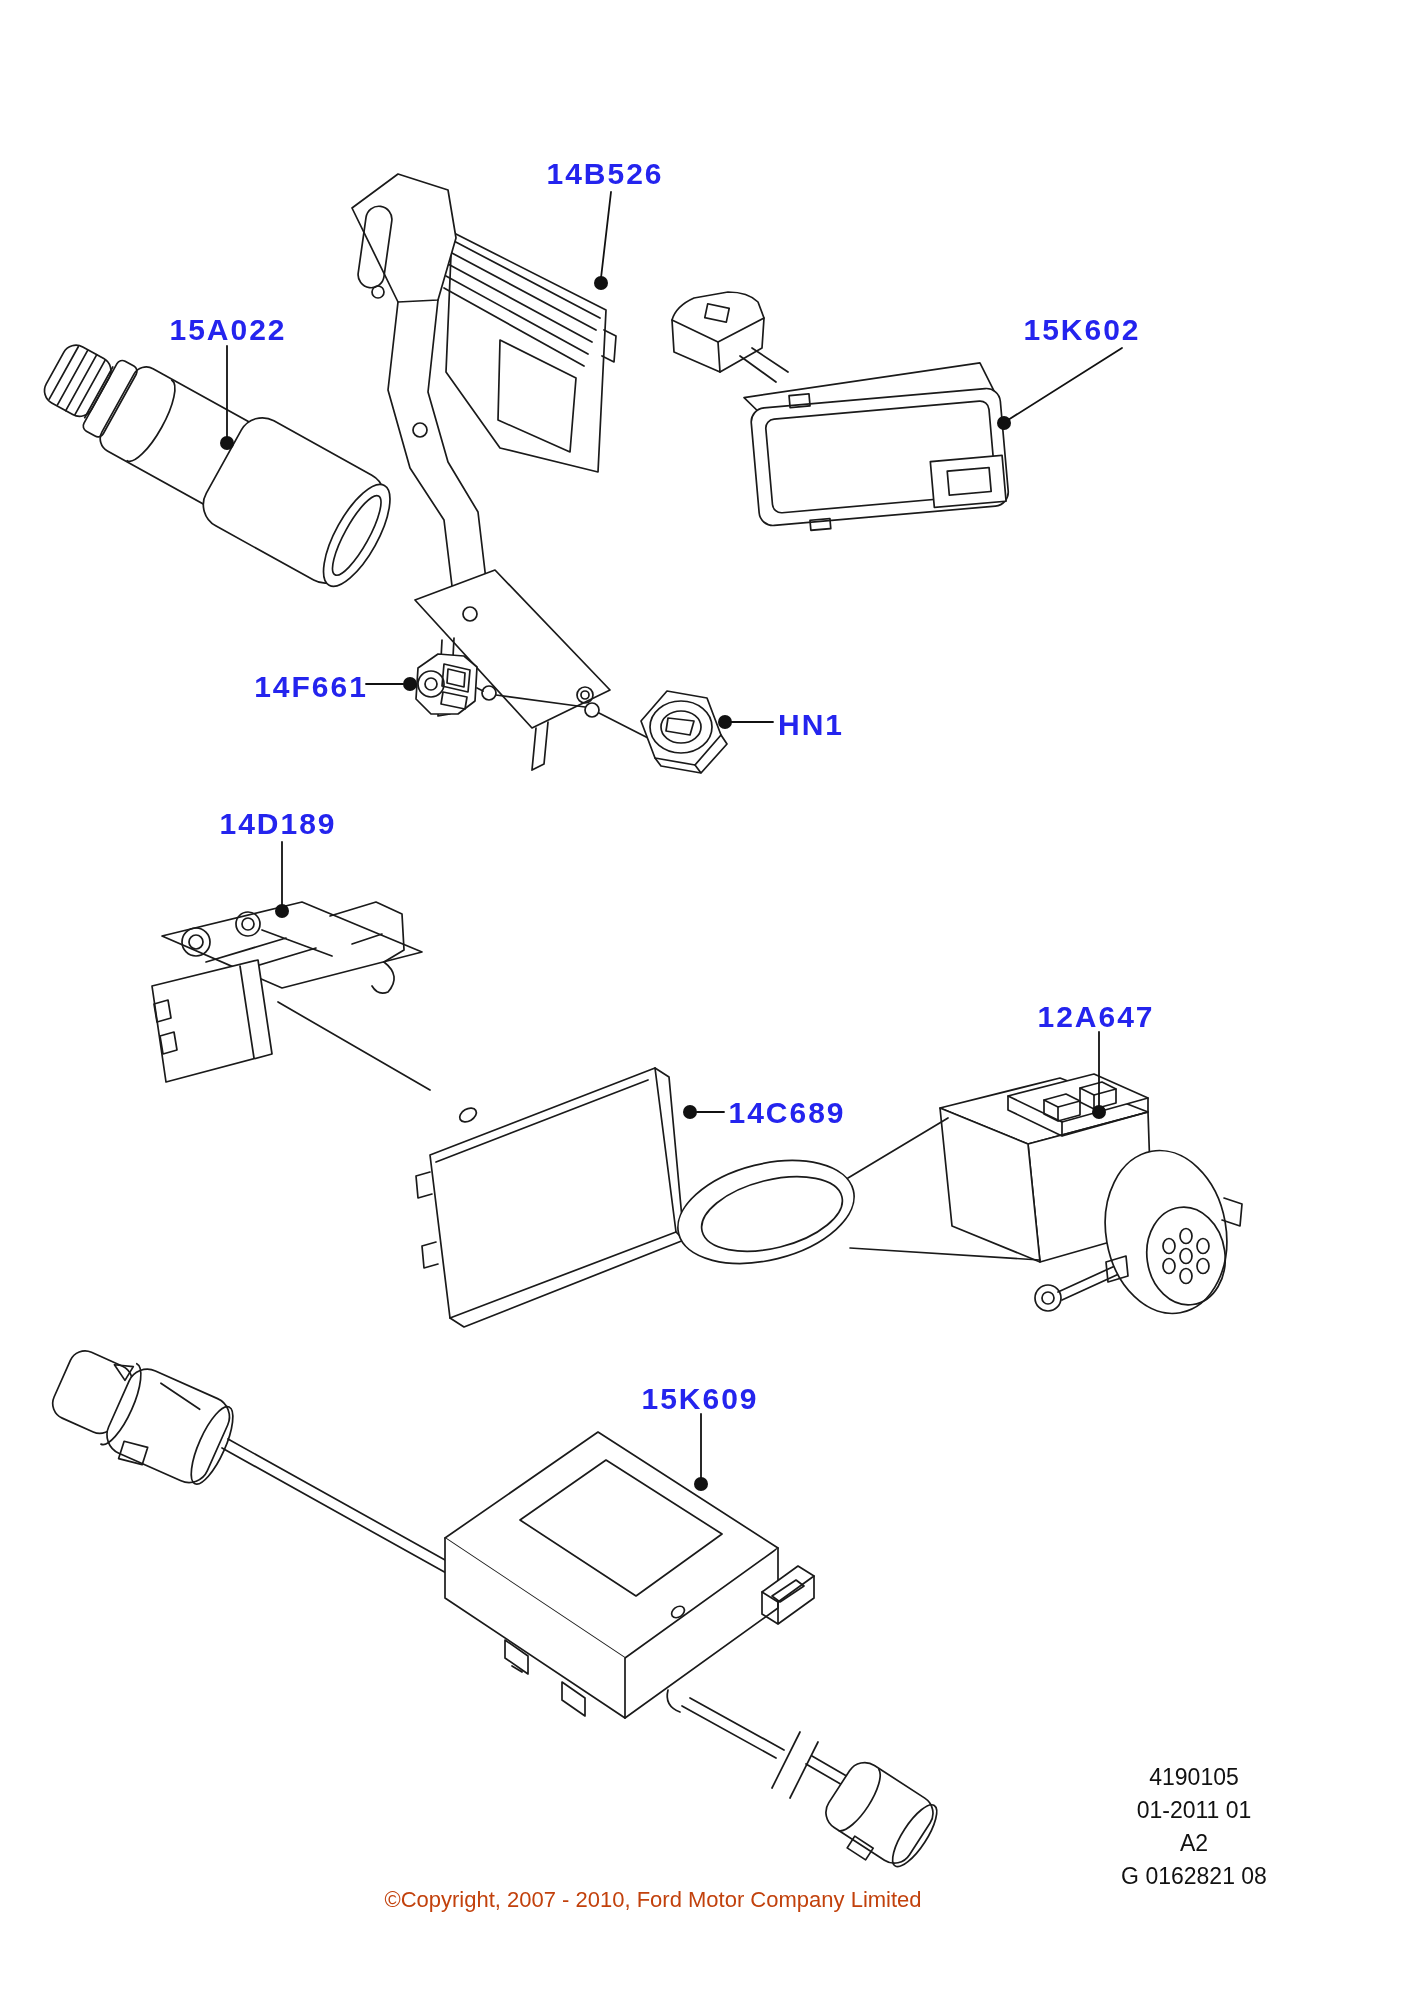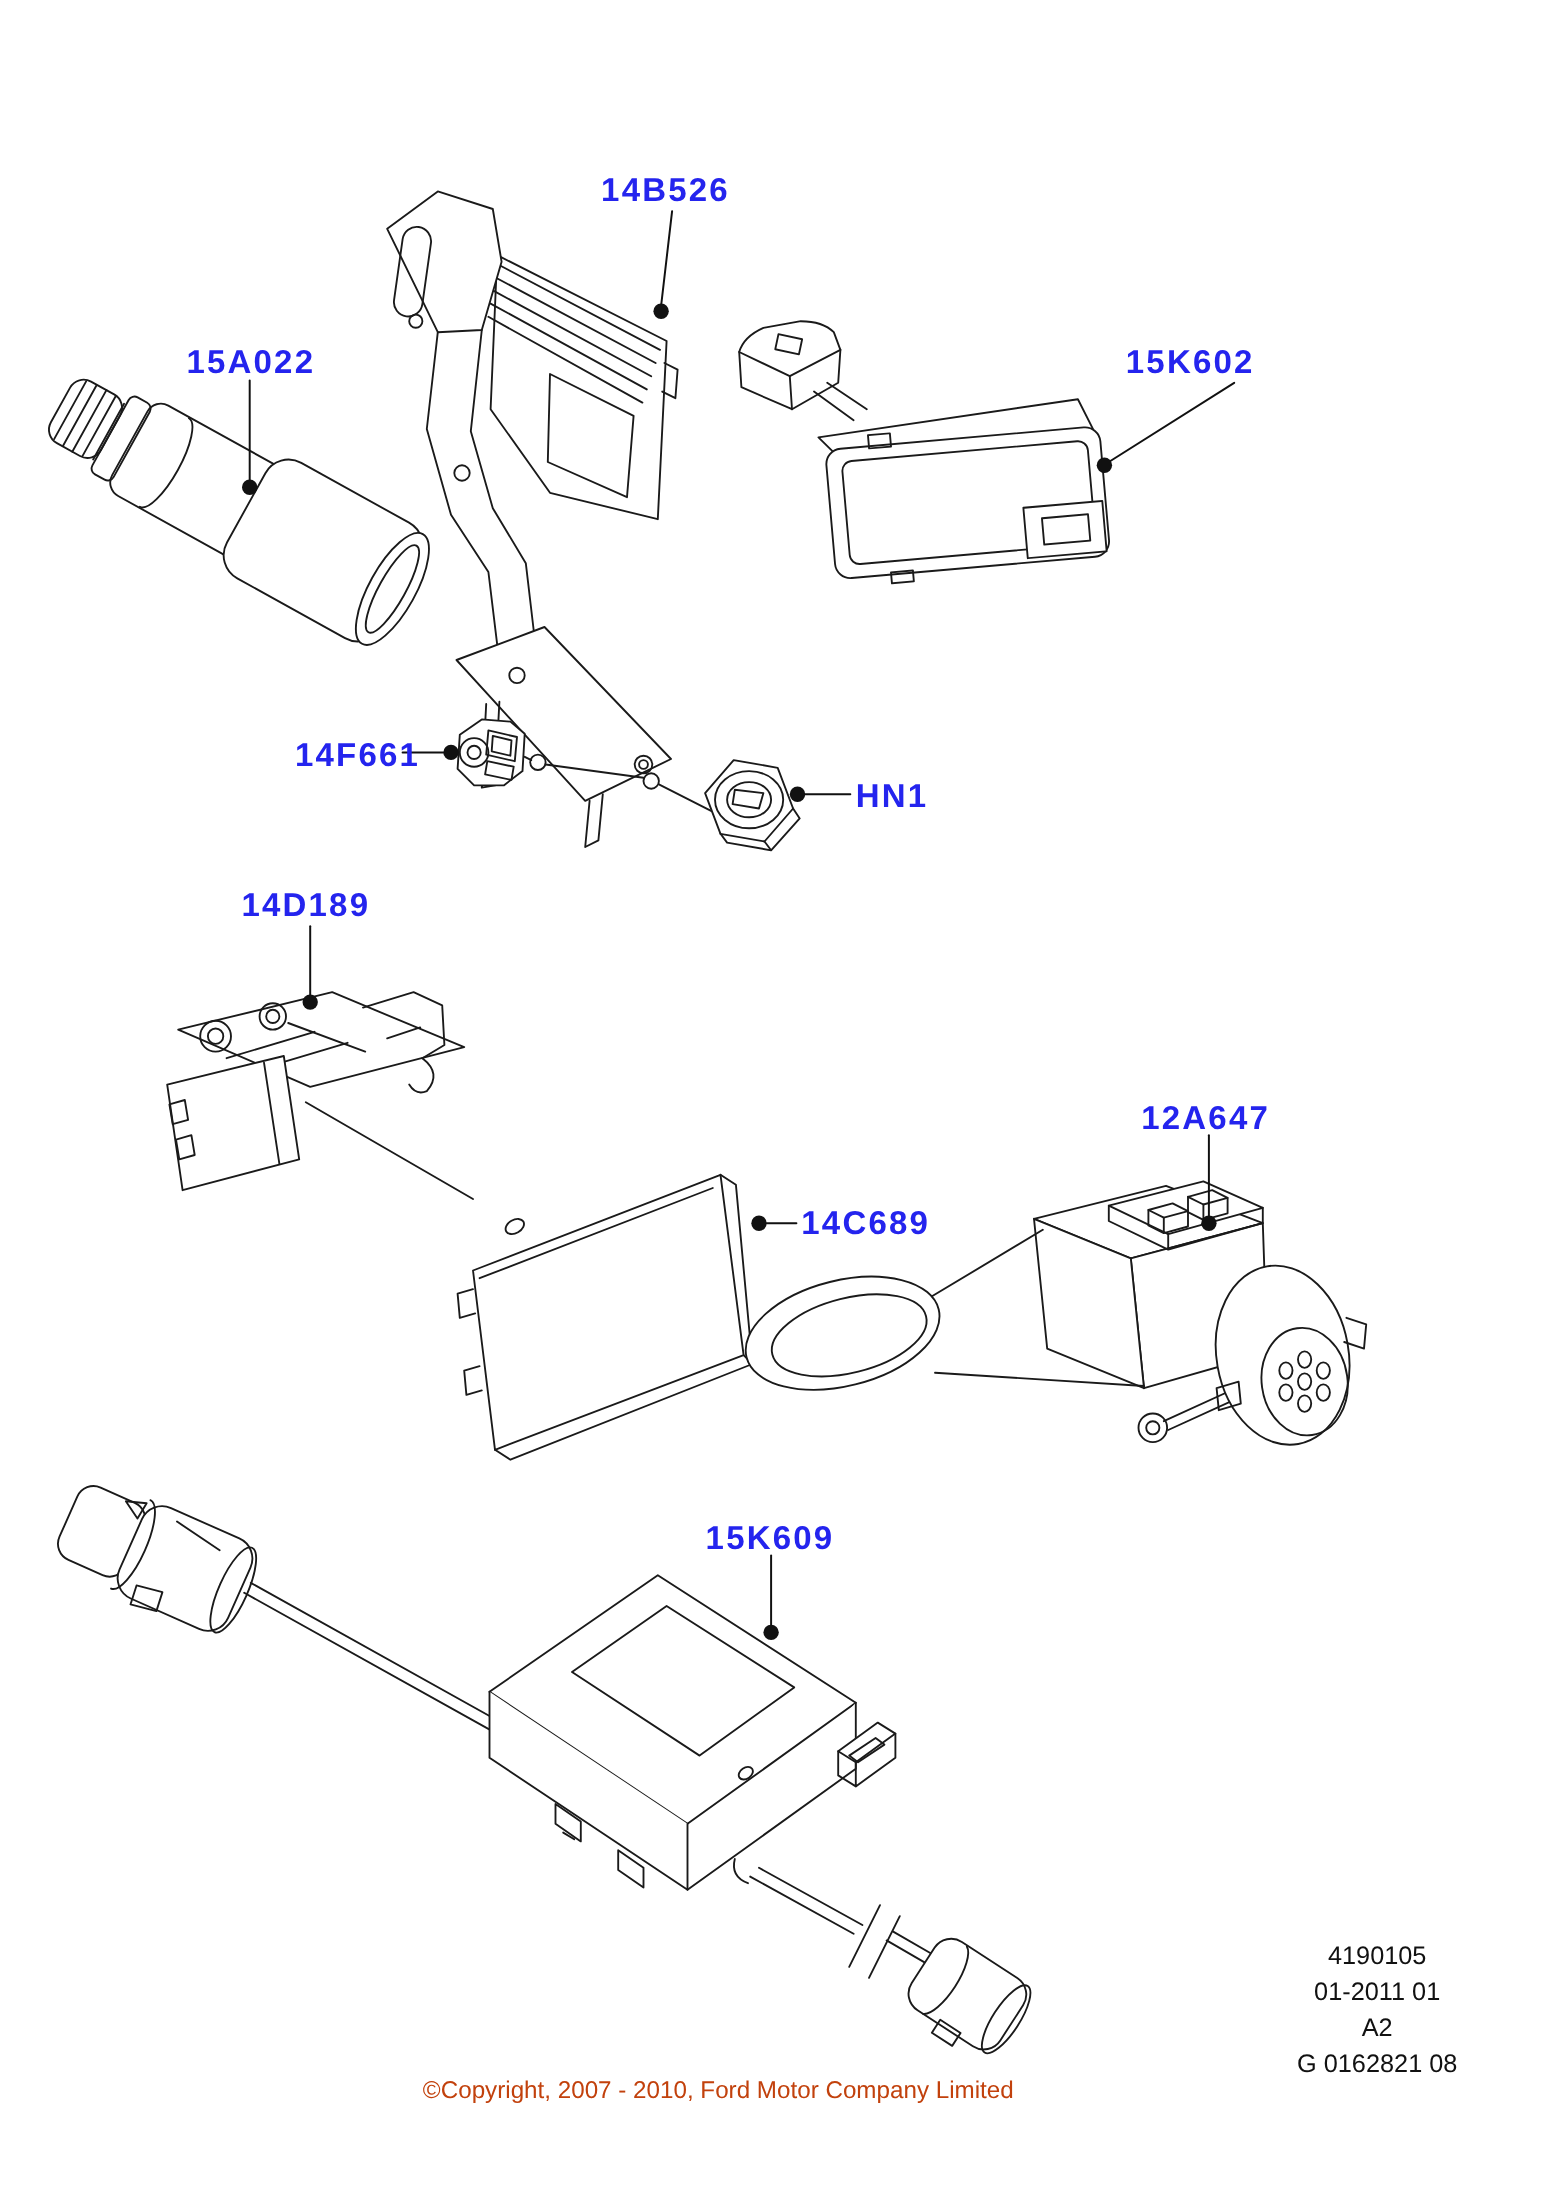--- a/index.html
+++ b/index.html
@@ -11,21 +11,21 @@
   .art *{fill:none;stroke:#1a1a1a;stroke-width:1.7px;stroke-linejoin:round;stroke-linecap:round;}
   .art .wf{fill:#ffffff;}
   .art .dot{fill:#111111;stroke:none;}
   .art .leader{stroke:#111111;stroke-width:1.8px;}
   .part-label{
     position:absolute;transform:translateX(-50%);
     color:#2424EE;font-weight:bold;font-size:30px;letter-spacing:2px;
     white-space:nowrap;cursor:pointer;
   }
   .footer-block{
-    position:absolute;left:1252px;top:1761px;transform:translateX(-50%);
+    position:absolute;left:1194px;top:1761px;transform:translateX(-50%);
     text-align:center;font-size:23px;line-height:33px;color:#111111;white-space:nowrap;
   }
   .copyright{
     position:absolute;left:653px;top:1887px;transform:translateX(-50%);
     font-size:22px;color:#c2410c;white-space:nowrap;
   }
 </style>
 </head>
 <body>
 
@@ -218,21 +218,21 @@
       <path class="leader" d="M724,1112 L697,1112"></path> 
         <circle class="dot" cx="690" cy="1112" r="7"></circle>
       <path class="leader" d="M701,1414 L701,1478"></path> 
         <circle class="dot" cx="701" cy="1484" r="7"></circle>
     </g>
   </svg>
 
   <div class="part-label" style="left:605px;top:157px">14B526</div>
   <div class="part-label" style="left:228px;top:313px">15A022</div>
   <div class="part-label" style="left:1082px;top:313px">15K602</div>
-  <div class="part-label" style="left:325px;top:670px">14F661</div>
+  <div class="part-label" style="left:311px;top:670px">14F661</div>
   <div class="part-label" style="left:811px;top:708px">HN1</div>
   <div class="part-label" style="left:278px;top:807px">14D189</div>
   <div class="part-label" style="left:1096px;top:1000px">12A647</div>
   <div class="part-label" style="left:787px;top:1096px">14C689</div>
   <div class="part-label" style="left:700px;top:1382px">15K609</div>
 
   <div class="footer-block">
     <div>4190105</div>
     <div>01-2011 01</div>
     <div>A2</div>

